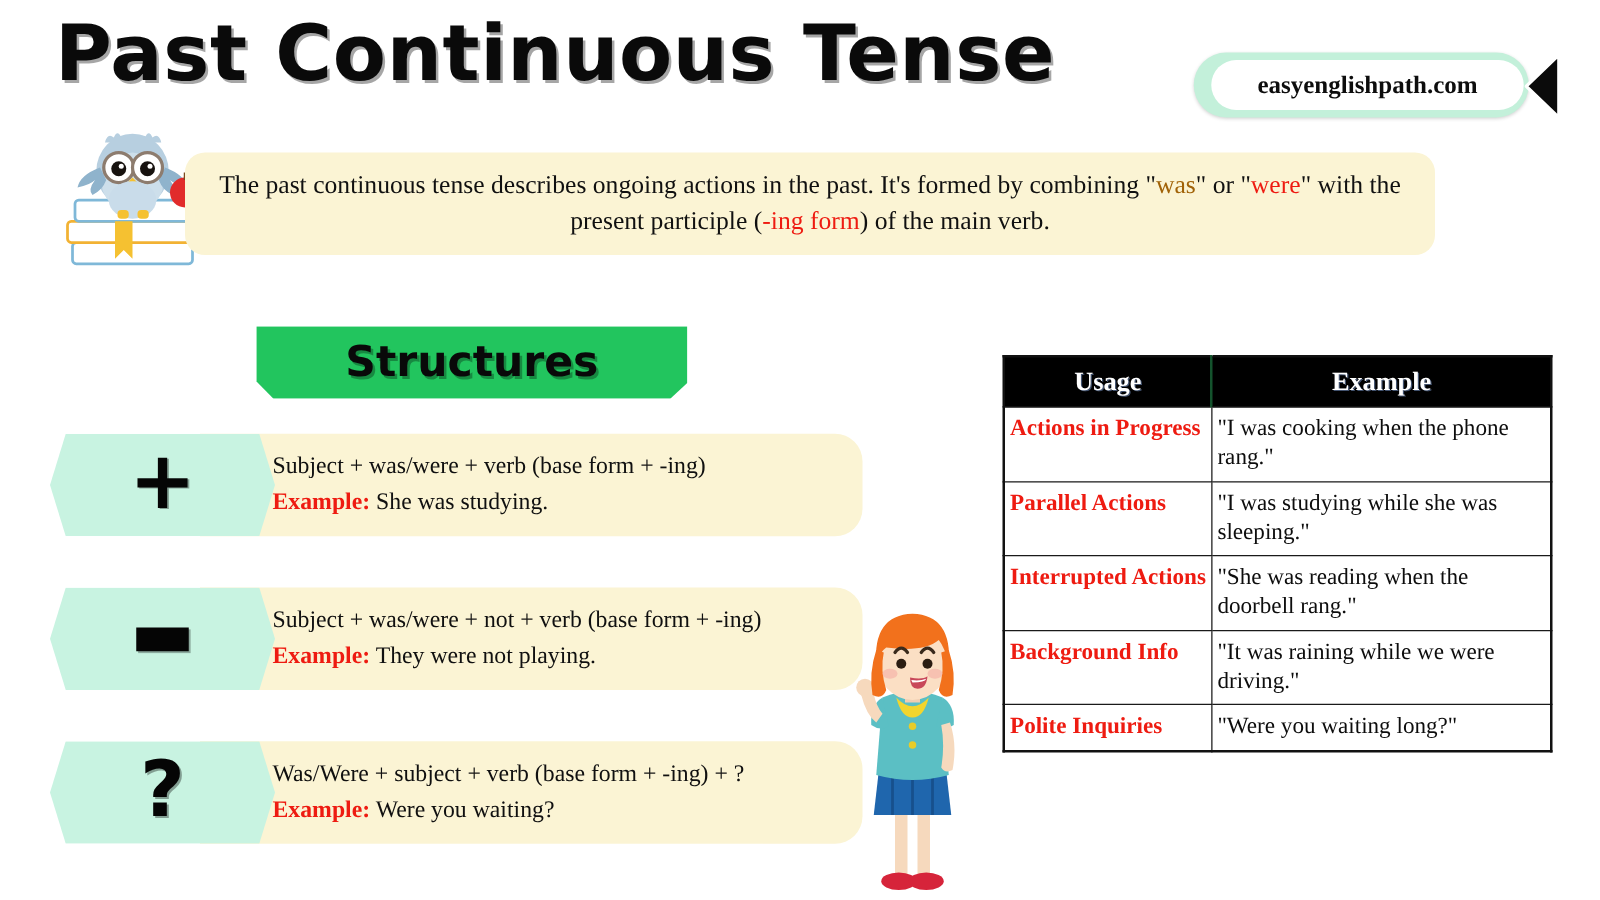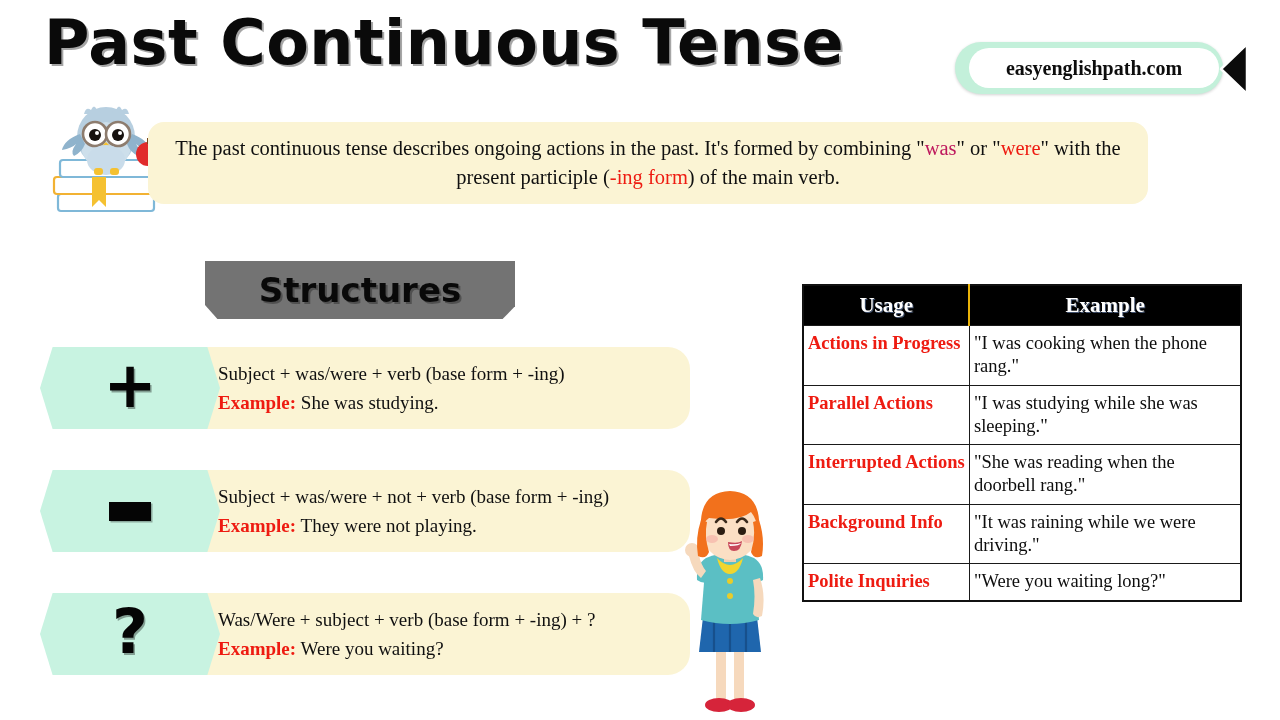--- a/index.html
+++ b/index.html
@@ -68,29 +68,29 @@
     border-radius:16px;
     display:flex; align-items:center; justify-content:center;
   }
   #intro-text {
     font-size:20.5px;
     line-height:1.42;
     color:#101010;
     text-align:center;
     padding:0 20px;
   }
-  .rd  { color:#be185d; }
+  .rd  { color:#a16207; }
   .rdb { color:#ee1b11; font-weight:400; }
 
   
   #struct-banner {
     position:absolute;
     left:205px; top:261px;
-    width:310px; height:58px;
-    background:#737373;
+    width:345px; height:58px;
+    background:#22c55e;
     -webkit-clip-path: polygon(0 0, 100% 0, 100% 78%, 96% 100%, 4% 100%, 0 76%);
     clip-path: polygon(0 0, 100% 0, 100% 78%, 96% 100%, 4% 100%, 0 76%);
     display:flex; align-items:center; justify-content:center;
   }
   #struct-label {
     font-family:"DejaVu Sans", sans-serif;
     font-weight:700;
     font-size:34px;
     color:#090909;
     text-shadow:2px 2px 0 rgba(0,0,0,0.3);
@@ -156,21 +156,21 @@
     table-layout:fixed;
     border:2px solid #111;
   }
   #usage-table th {
     background:#000000;
     color:#ffffff;
     font-size:21px;
     font-weight:700;
     padding:7px 4px;
     text-align:center;
-    border-right:2px solid #eab308;
+    border-right:2px solid #14532d;
     text-shadow:1px 1px 0 rgba(120,150,200,0.55);
   }
   #usage-table th:last-child { border-right:none; }
   #usage-table td {
     border:1.6px solid #1a1a1a;
     padding:6px 4px;
     vertical-align:top;
     font-size:18.5px;
     line-height:1.26;
   }

